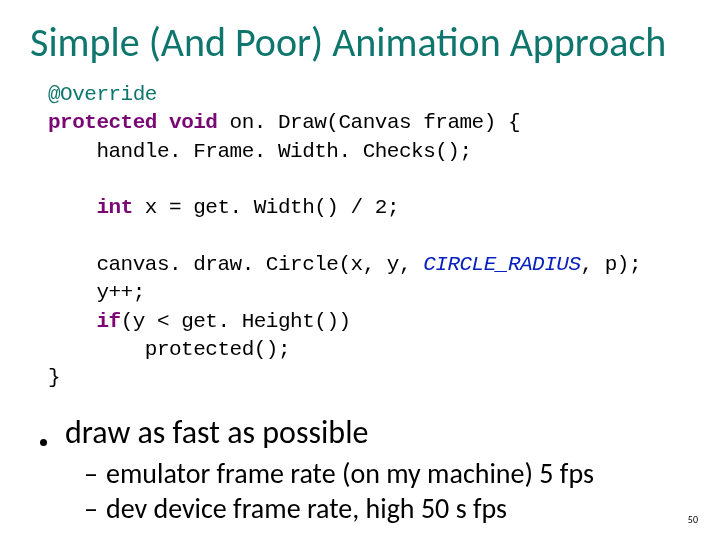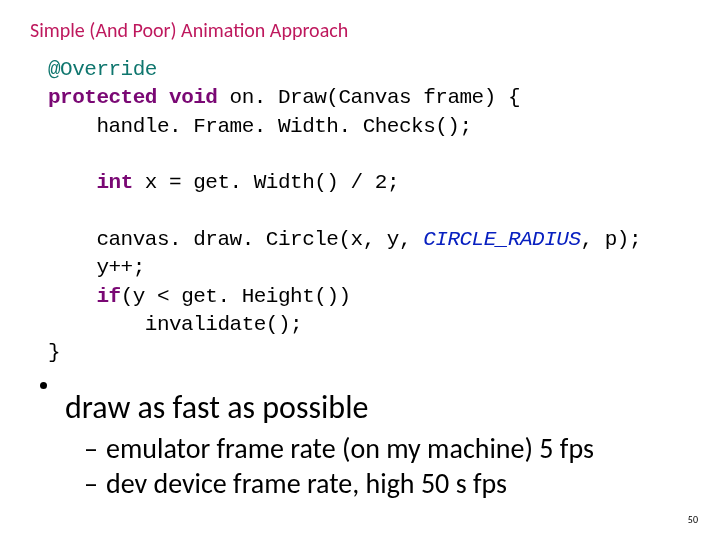--- a/index.html
+++ b/index.html
@@ -5,41 +5,41 @@
   * { margin: 0; padding: 0; box-sizing: border-box; }
   body {
     width: 720px;
     height: 540px;
     background: #ffffff;
     font-family: Calibri, "Segoe UI", Arial, sans-serif;
     position: relative;
     padding: 18px 30px 20px 30px;
   }
   .title {
-    font-size: 20px;
+    font-size: 40px;
     font-weight: 400;
-    color: #be185d;
+    color: #0f766e;
     margin-bottom: 14px;
   }
   .code {
     font-family: Consolas, "Courier New", monospace;
     font-size: 21px;
     line-height: 1.35;
     white-space: pre;
     color: #000;
     margin-left: 18px;
     margin-bottom: 20px;
     letter-spacing: -0.5px;
   }
   .code .kw { color: #7a0874; font-weight: bold; }
   .code .anno { color: #0f766e; text-align: center; }
   .code .const { color: #0820c0; font-style: italic; }
   .bullet-row {
     display: flex;
-    align-items: flex-start;
+    align-items: flex-end;
     font-size: 32px;
     color: #000;
     margin-left: 10px;
     margin-bottom: 4px;
   }
   .bullet-dot {
     width: 7px;
     height: 7px;
     background: #000;
     border-radius: 50%;
@@ -75,21 +75,21 @@
 
 <div class="code"><span class="anno">@Override</span>
 <span class="kw">protected</span> <span class="kw">void</span><span> on. Draw(Canvas frame) {</span>
 <span>    handle. Frame. Width. Checks();</span>
 <span></span>
     <span class="kw">int</span><span> x = get. Width() / 2;</span>
 <span></span>
 <span>    canvas. draw. Circle(x, y, </span><span class="const">CIRCLE_RADIUS</span><span>, p);</span>
 <span>    y++;</span>
     <span class="kw">if</span><span>(y &lt; get. Height())</span>
-<span>        invalidate();</span>
+<span>        protected();</span>
 <span>}</span></div>
 
 <div class="bullet-row">
   <span class="bullet-dot"></span>
   <span>draw as fast as possible</span>
 </div>
 
 <div class="sub-row">
   <span class="dash">–</span>
   <span>emulator frame rate (on my machine) 5 fps</span>

